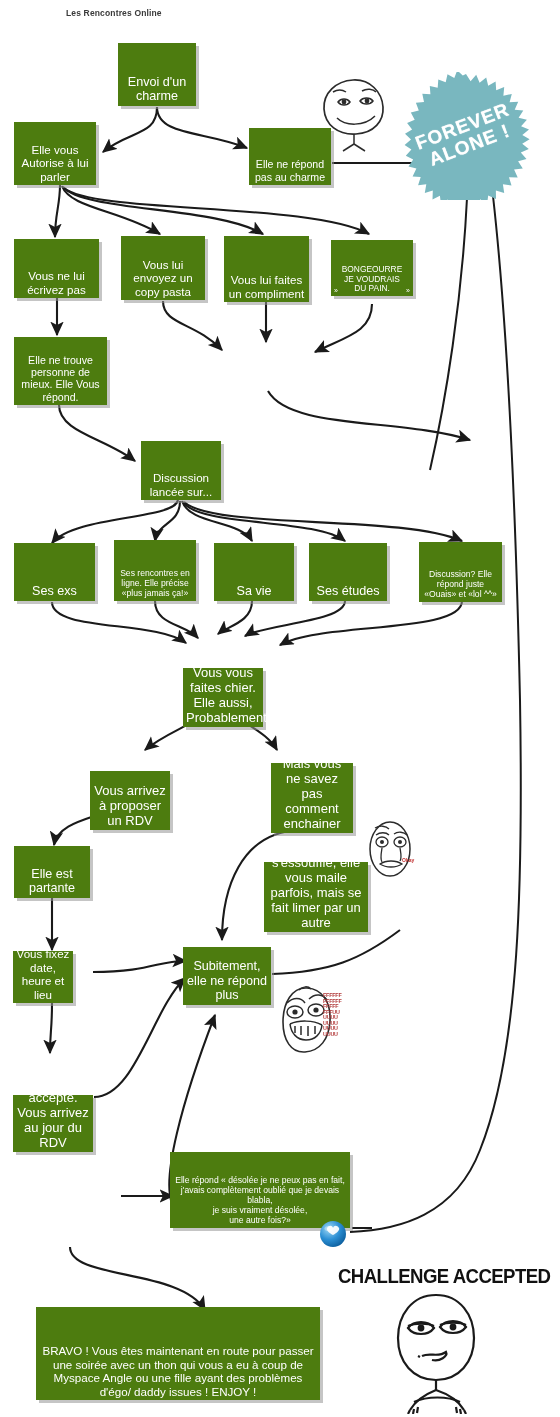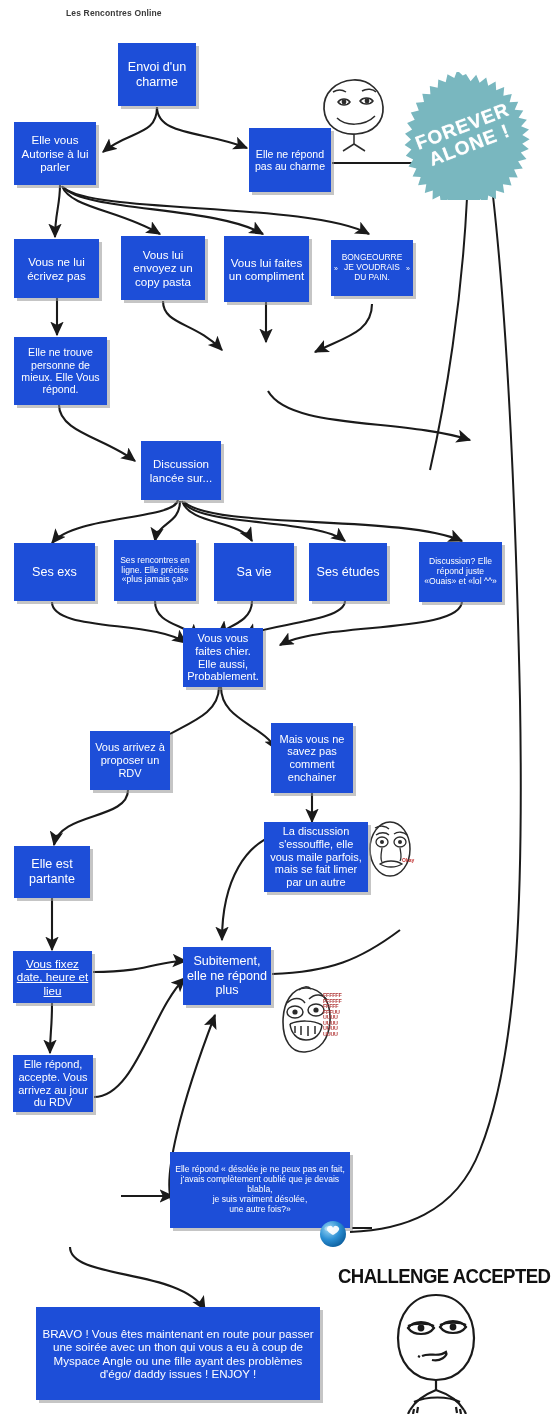--- a/index.html
+++ b/index.html
@@ -35,37 +35,37 @@
     font-size: 8.5px;
     font-weight: bold;
     color: #3a3a3a;
     letter-spacing: 0.15px;
     white-space: nowrap;
     z-index: 5;
   }
   .node {
     position: absolute;
     box-sizing: border-box;
-    background: #1d4ed8;
+    background: #4d7c0f;
     color: #ffffff;
     display: flex;
-    align-items: center;
+    align-items: flex-end;
     justify-content: center;
     text-align: center;
     line-height: 1.16;
     padding: 2px 3px;
     box-shadow: 3px 3px 0 rgba(150,150,150,0.55);
     z-index: 4;
     -webkit-font-smoothing: antialiased;
   }
   .node .txt { display: block; width: 100%; }
   .fs-13 { font-size: 12.6px; }
   .fs-12 { font-size: 11.6px; }
   .fs-11 { font-size: 10.6px; }
-  .fs-10 { font-size: 11px; }
+  .fs-10 { font-size: 13px; margin-top: 40px; }
   .fs-9  { font-size: 8.6px; }
   .fs-8  { font-size: 7.9px; }
 
   
   .badge {
     position: absolute;
     z-index: 4;
   }
   .badge-text {
     position: absolute;
@@ -206,21 +206,21 @@
   </svg>
 
   <div class="node fs-13" style="left:118px; top:43px; width:78px; height:63px;">
     <span class="txt">Envoi d'un charme</span>
   </div>
 
   <div class="node fs-12" style="left:14px; top:122px; width:82px; height:63px;">
     <span class="txt">Elle vous Autorise à lui parler</span>
   </div>
 
-  <div class="node fs-11" style="left:249px; top:128px; width:82px; height:64px;">
+  <div class="node fs-11" style="left:249px; top:128px; width:82px; height:57px;">
     <span class="txt">Elle ne répond pas au charme</span>
   </div>
 
   <svg class="face" style="left:312px; top:76px;" width="84" height="76" viewBox="0 0 84 76">
     <g fill="#ffffff" stroke="#2b2b2b" stroke-width="1.7">
       <path d="M41,4 C58,3 70,16 71,31 C72,45 62,57 44,58 C26,59 13,49 12,33 C11,17 24,5 41,4 Z"></path>
     </g>
     <g fill="none" stroke="#2b2b2b" stroke-width="1.5">
       <path d="M26,26 C29,22 35,22 38,26 C35,30 29,30 26,26 Z"></path>
       <path d="M48,25 C51,21 58,21 61,25 C58,29 51,29 48,25 Z"></path>
@@ -324,21 +324,21 @@
     </g>
     <circle cx="20" cy="24" r="2" fill="#2b2b2b"></circle>
     <circle cx="38" cy="24" r="2" fill="#2b2b2b"></circle>
   </svg>
   <div class="okay-text" style="left:402px; top:857px;">Okay</div>
 
   <div class="node fs-13" style="left:14px; top:846px; width:76px; height:52px;">
     <span class="txt">Elle est partante</span>
   </div>
 
-  <div class="node fs-12" style="left:13px; top:951px; width:79px; height:52px;text-decoration:underline;">
+  <div class="node fs-12" style="left:13px; top:951px; width:60px; height:52px;">
     <span class="txt">Vous fixez date, heure et lieu</span>
   </div>
 
   <div class="node fs-13" style="left:183px; top:947px; width:88px; height:58px;">
     <span class="txt">Subitement, elle ne répond plus</span>
   </div>
 
   <svg class="face" style="left:277px; top:985px;" width="60" height="70" viewBox="0 0 60 70">
     <g fill="#ffffff" stroke="#2b2b2b" stroke-width="1.6">
       <path d="M30,3 C46,4 54,18 53,36 C52,54 43,66 28,67 C14,68 6,55 6,37 C6,18 15,2 30,3 Z"></path>

